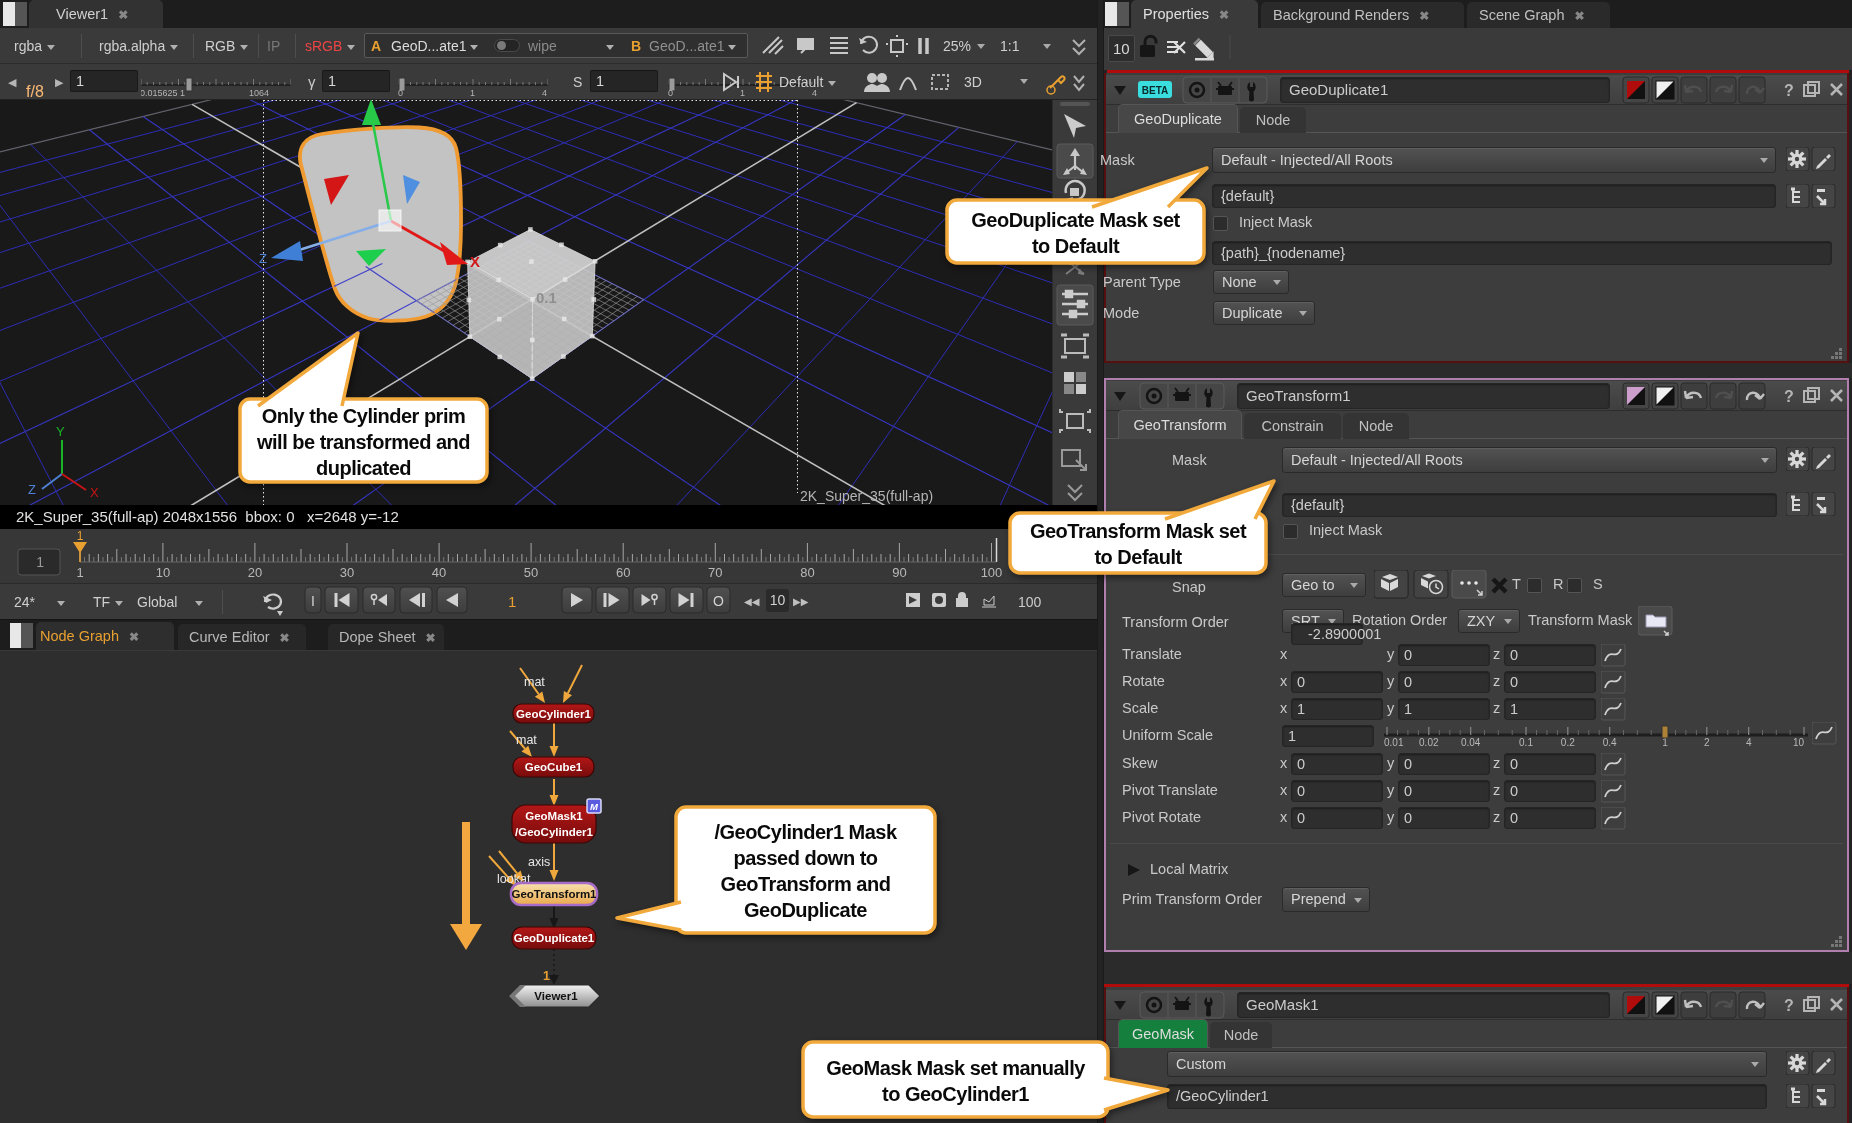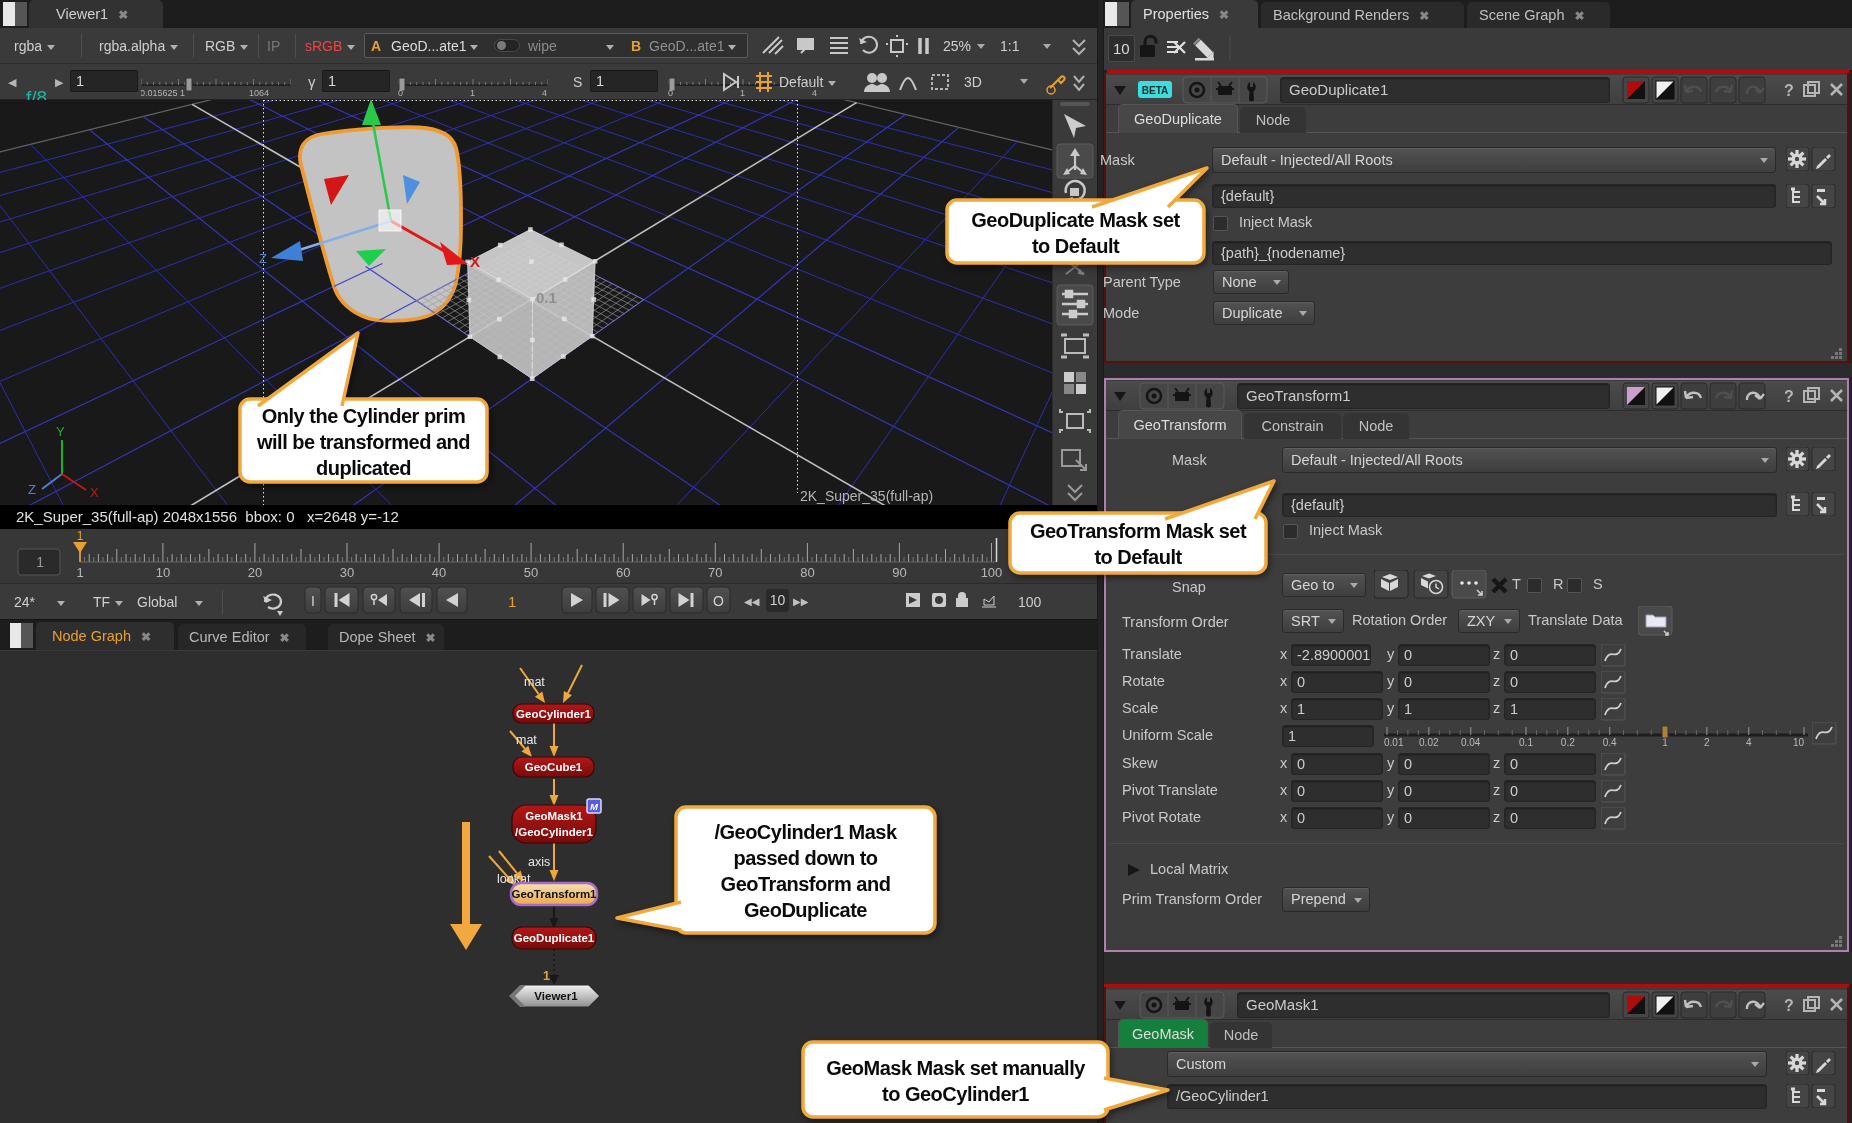--- a/index.html
+++ b/index.html
@@ -60,21 +60,21 @@
 <path d="M165,10 v16 M172,10 v16" stroke-width="3.5"></path>
 </g>
 <text x="188" y="23" font-size="14" fill="#cfcfcf">25%</text>
     <path d="M222,16 l4,5 4,-5 z" fill="#aaa"></path>
 <text x="245" y="23" font-size="14" fill="#cfcfcf">1:1</text>
     <path d="M288,16 l4,5 4,-5 z" fill="#aaa"></path>
 <path d="M318,12 l6,6 6,-6 M318,20 l6,6 6,-6" stroke="#b0b0b0" stroke-width="2" fill="none"></path>
 </svg>
 <div class="ab tbar" style="left:0;top:64px;width:1097px;height:36px;border-bottom:1px solid #222"></div>
 <div class="ab" style="left:8px;top:69px;height:26px;line-height:26px;color:#b5b5b5;font-size:11px;white-space:nowrap">◀</div>
-<div class="ab" style="left:26px;top:85px;height:26px;line-height:26px;color:#14b8a6;font-size:19px;white-space:nowrap">f/8</div>
+<div class="ab" style="left:26px;top:79px;height:26px;line-height:26px;color:#fdba74;font-size:16px;white-space:nowrap">f/8</div>
 <div class="ab" style="left:55px;top:69px;height:26px;line-height:26px;color:#b5b5b5;font-size:11px;white-space:nowrap">▶</div>
 <div class="inp" style="left:70px;top:70px;width:68px;height:22px">1</div>
 <svg class="ab" style="left:141px;top:76px" width="150" height="22" viewBox="0 0 150 22">
     <line x1="0" y1="9" x2="150" y2="9" stroke="#222" stroke-width="2"></line>
     <line x1="0.0" y1="3" x2="0.0" y2="9" stroke="#777" stroke-width="1"></line>
     <line x1="6.2" y1="6" x2="6.2" y2="9" stroke="#777" stroke-width="1"></line>
     <line x1="12.5" y1="6" x2="12.5" y2="9" stroke="#777" stroke-width="1"></line>
     <line x1="18.8" y1="6" x2="18.8" y2="9" stroke="#777" stroke-width="1"></line>
     <line x1="25.0" y1="6" x2="25.0" y2="9" stroke="#777" stroke-width="1"></line>
     <line x1="31.2" y1="6" x2="31.2" y2="9" stroke="#777" stroke-width="1"></line>
@@ -719,21 +719,21 @@
       <path d="M6,5 h14 v14 h-14 z M9,8 l8,4 -8,4 z" fill="#ccc" fill-rule="evenodd"></path>
       <rect x="32" y="5" width="14" height="14" rx="2"></rect>
       <circle cx="39" cy="12" r="4" fill="#3a3a3a"></circle>
       <path d="M58,10 v-2 a4,4 0 0 1 8,0 v2 h2 v9 h-12 v-9 z"></path>
       <path d="M84,17 v-6 l5,3 5,-6 v9 z M82,19 h14" stroke="#ccc" fill="none"></path>
     </g>
 </svg>
 <div class="ab" style="left:1018px;top:590px;height:24px;line-height:24px;color:#ccc;font-size:14px;white-space:nowrap">100</div>
 <div class="ab tabbar" style="left:0;top:620px;width:1097px;height:30px"></div>
 <div class="tile" style="left:10px;top:623px;width:23px;height:25px"></div>
-<div class="tab" style="left:36px;top:2px;width:138px;height:28px;background:#2e2e2e;color:#e8a030;padding-left:16px;top:622px">Node Graph<span class="x">✖</span></div>
+<div class="tab" style="left:36px;top:2px;width:138px;height:28px;background:#2e2e2e;color:#e8a030;padding-left:4px;top:622px">Node Graph<span class="x">✖</span></div>
 <div class="tab" style="left:178px;width:128px;height:26px;line-height:26px;background:#272727;color:#b8b8b8;padding-left:11px;top:624px">Curve Editor<span class="x">✖</span></div>
 <div class="tab" style="left:328px;width:116px;height:26px;line-height:26px;background:#272727;color:#b8b8b8;padding-left:11px;top:624px">Dope Sheet<span class="x">✖</span></div>
 <div class="ab" style="left:0;top:650px;width:1097px;height:473px;background:#2e2e2e;border-top:1px solid #3a3a3a"></div>
 <svg class="ab" style="left:0;top:650px" width="1097" height="473" viewBox="0 650 1097 473">
     <defs>
       <linearGradient id="red" x1="0" y1="0" x2="0" y2="1">
         <stop offset="0" stop-color="#b31717"></stop>
         <stop offset="1" stop-color="#770b0b"></stop>
       </linearGradient>
       <linearGradient id="sel" x1="0" y1="0" x2="0" y2="1">
@@ -1049,29 +1049,29 @@
   </svg>
 <div class="ab" style="left:1512px;top:576px;color:#c9c9c9">T</div>
 <div class="cb" style="left:1527px;top:578px"></div>
 <div class="ab" style="left:1553px;top:576px;color:#c9c9c9">R</div>
 <div class="cb" style="left:1567px;top:578px"></div>
 <div class="ab" style="left:1593px;top:576px;color:#c9c9c9">S</div>
 <div class="lbl" style="left:1122px;top:614px;width:150px">Transform Order</div>
 <div class="drop" style="left:1282px;top:609px;width:62px;height:24px;line-height:22px">SRT<span class="cv"></span></div>
 <div class="ab" style="left:1352px;top:612px;color:#c9c9c9">Rotation Order</div>
 <div class="drop" style="left:1458px;top:609px;width:62px;height:24px;line-height:22px">ZXY<span class="cv"></span></div>
-<div class="ab" style="left:1528px;top:612px;color:#c9c9c9">Translate Data</div>
+<div class="ab" style="left:1528px;top:612px;color:#c9c9c9">Transform Mask</div>
 <svg class="ab" style="left:1638px;top:606px" width="36" height="30" viewBox="0 0 36 30">
 <rect x="0" y="0" width="34" height="29" rx="3" fill="#4a4a4a" stroke="#5c5c5c"></rect>
 <path d="M8,9 h7 l2,2 h11 v10 h-20 z" fill="#e8e8f4" stroke="#9a9ab2"></path>
     <path d="M26,25 l4,4 m0,-3 v3 h-3" stroke="#cfcfcf" stroke-width="1.5" fill="none"></path>
 </svg>
 <div class="lbl" style="left:1122px;top:646px;width:150px">Translate</div>
 <div class="ab" style="left:1280px;top:646px;color:#c9c9c9">x</div>
-<div class="fld" style="left:1291px;top:644px;width:80px;height:22px;line-height:20px;padding:0 5px">-2.8900001</div>
+<div class="fld" style="left:1291px;top:623px;width:72px;height:22px;line-height:20px;padding:0 16px">-2.8900001</div>
 <div class="ab" style="left:1387px;top:646px;color:#c9c9c9">y</div>
 <div class="fld" style="left:1398px;top:644px;width:92px;height:22px;line-height:20px;padding:0 5px">0</div>
 <div class="ab" style="left:1493px;top:646px;color:#c9c9c9">z</div>
 <div class="fld" style="left:1504px;top:644px;width:92px;height:22px;line-height:20px;padding:0 5px">0</div>
 <svg class="ab" style="left:1601px;top:644px" width="25" height="23">
     <rect x="0" y="0" width="24" height="22" rx="2" fill="#3e3e3e" stroke="#565656"></rect>
     <path d="M4,17 c5,-14 11,0 16,-12" stroke="#cfcfcf" stroke-width="1.8" fill="none"></path>
   </svg>
 <div class="lbl" style="left:1122px;top:673px;width:150px">Rotate</div>
 <div class="ab" style="left:1280px;top:673px;color:#c9c9c9">x</div>

